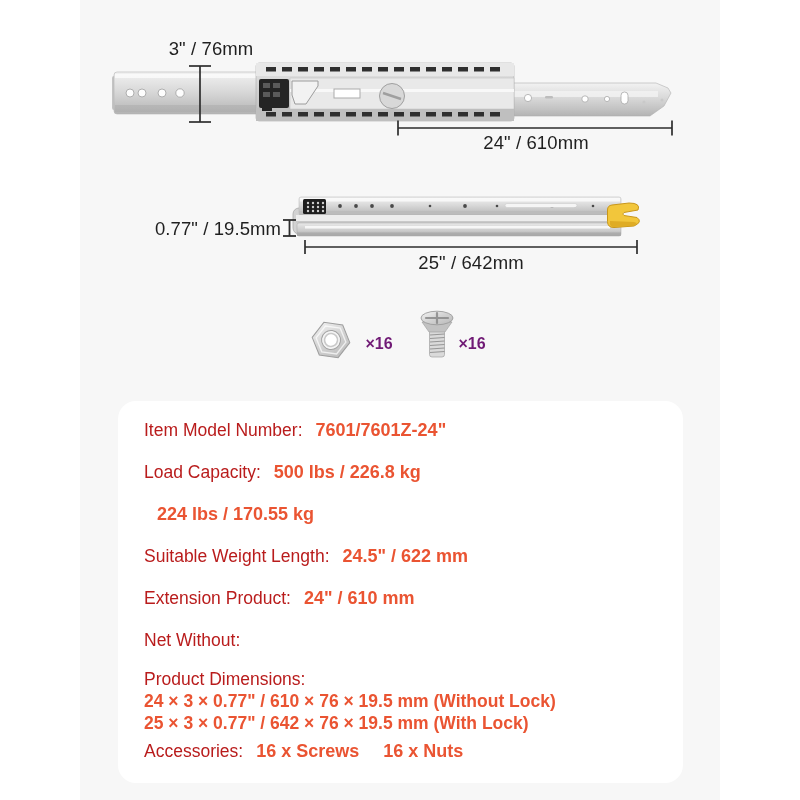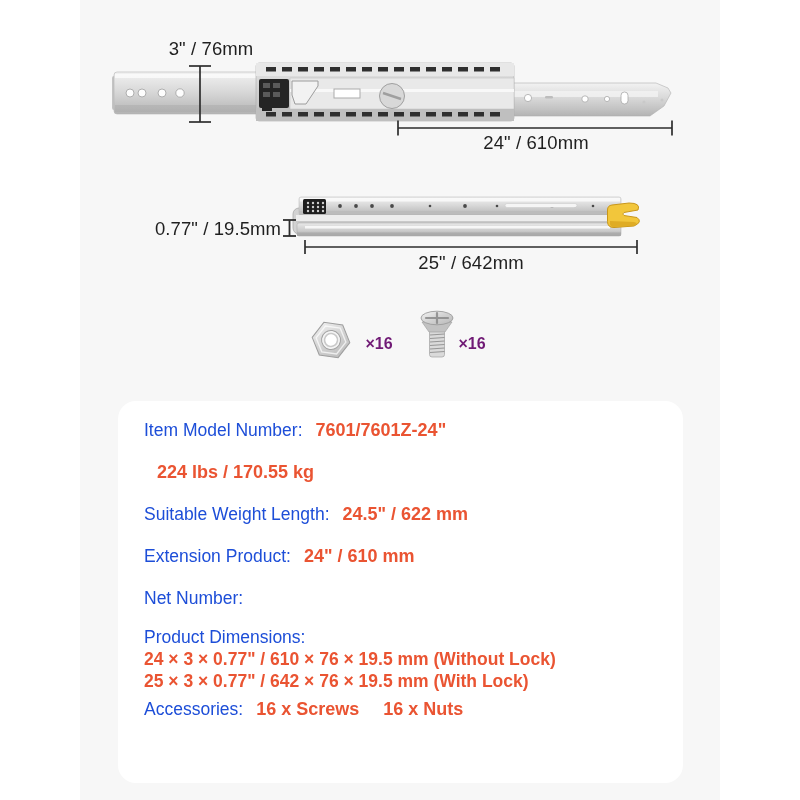--- a/index.html
+++ b/index.html
@@ -8,21 +8,21 @@
   .panel{position:absolute;left:80px;top:0;width:640px;height:800px;background:#f7f7f7;}
   .diagram-svg{position:absolute;left:0;top:0;}
   .dim-label{position:absolute;transform:translateX(-50%);white-space:nowrap;
     font-size:18.5px;font-weight:500;color:#1f1f1f;letter-spacing:0.1px;}
   .count-label{position:absolute;transform:translateX(-50%);white-space:nowrap;
     font-size:16px;font-weight:700;color:#701a75;}
   .spec-box{position:absolute;left:118px;top:401px;width:565px;height:382px;
     background:#ffffff;border-radius:18px;box-sizing:border-box;
     padding:19px 22px 0 26px;}
   .spec-row{display:flex;align-items:baseline;line-height:21px;margin-bottom:21px;white-space:nowrap;}
-  .spec-lbl{font-size:17.5px;color:#1d4ed8;}
+  .spec-lbl{font-size:17.5px;color:#b91c1c;}
   .spec-val{font-size:18px;font-weight:700;color:#ea5432;margin-left:13px;}
   .spec-dims{margin-top:-4px;margin-bottom:7px;}
   .spec-dims .spec-lbl{display:block;line-height:22px;}
   .spec-dims .dim-line{font-size:17.5px;font-weight:700;color:#ea5432;line-height:22px;white-space:nowrap;}
   .spec-row.accessories .spec-val + .spec-val{margin-left:24px;}
 </style>
 </head>
 <body>
 
 <div class="canvas">
@@ -226,32 +226,36 @@
   <div class="dim-label" style="left:471px;top:252px;">25" / 642mm</div>
   <div class="count-label" style="left:379px;top:335px;">×16</div>
   <div class="count-label" style="left:472px;top:335px;">×16</div>
 
   <div class="spec-box">
     <div class="spec-row">
       <span class="spec-lbl">Item Model Number:</span>
       <span class="spec-val">7601/7601Z-24"</span>
     </div>
     <div class="spec-row">
+      <span class="spec-lbl">Load Capacity:</span>
+      <span class="spec-val">500 lbs / 226.8 kg</span>
+    </div>
+    <div class="spec-row">
       <span class="spec-val">224 lbs / 170.55 kg</span>
     </div>
     <div class="spec-row">
       <span class="spec-lbl">Suitable Weight Length:</span>
       <span class="spec-val">24.5" / 622 mm</span>
     </div>
     <div class="spec-row">
       <span class="spec-lbl">Extension Product:</span>
       <span class="spec-val">24" / 610 mm</span>
     </div>
     <div class="spec-row">
-      <span class="spec-lbl">Net Number:</span>
+      <span class="spec-lbl">Net Without:</span>
     </div>
     <div class="spec-dims">
       <span class="spec-lbl">Product Dimensions:</span>
       <div class="dim-line">24 × 3 × 0.77" / 610 × 76 × 19.5 mm (Without Lock)</div>
       <div class="dim-line">25 × 3 × 0.77" / 642 × 76 × 19.5 mm (With Lock)</div>
     </div>
     <div class="spec-row accessories">
       <span class="spec-lbl">Accessories:</span>
       <span class="spec-val">16 x Screws</span>
       <span class="spec-val">16 x Nuts</span>

